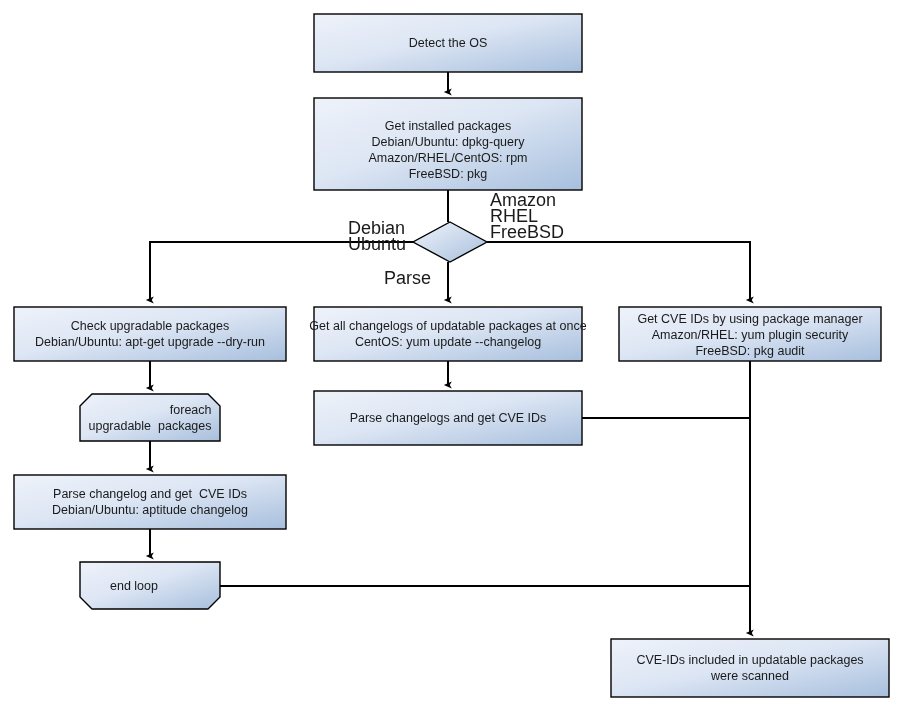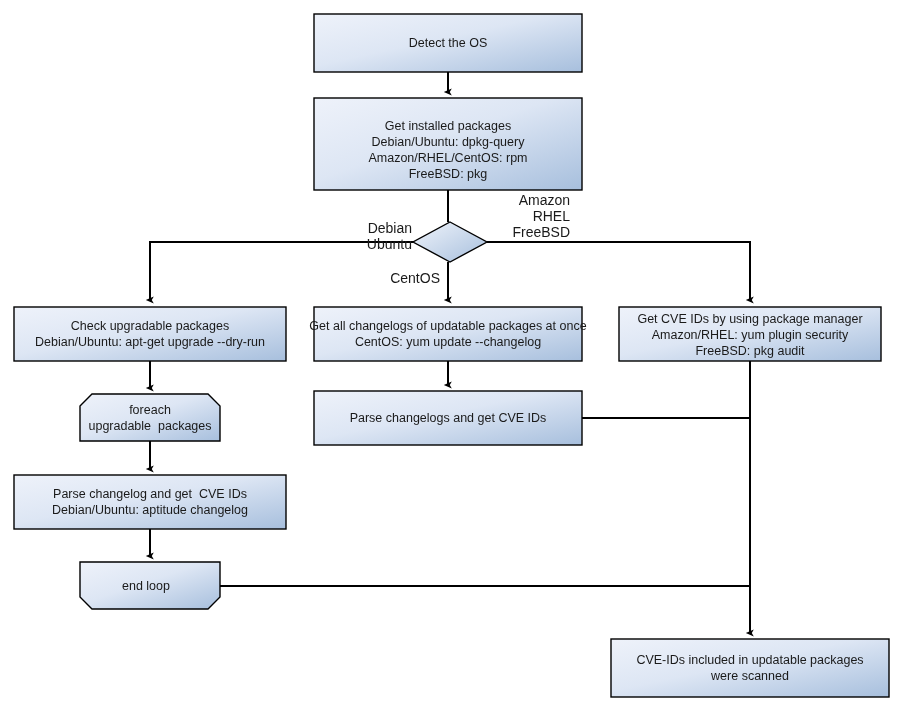--- a/index.html
+++ b/index.html
@@ -33,24 +33,24 @@
     font-family: "Liberation Sans", sans-serif;
     font-size: 12.5px;
     line-height: 16px;
     color: #1a1a1a;
     white-space: pre;
     pointer-events: none;
   }
   .edge-label {
     position: absolute;
     font-family: "Liberation Sans", sans-serif;
-    font-size: 14px;
+    font-size: 18px;
     line-height: 16px;
     color: #1a1a1a;
-    text-align: right;
+    text-align: left;
     white-space: pre;
     pointer-events: none;
   }
 </style>
 </head>
 <body>
 
 <div id="canvas">
 
   <svg id="flow-svg" viewBox="0 0 898 712">
@@ -121,35 +121,35 @@
   <div class="node-label" style="left:14px; top:307px; width:272px; height:54px;">Check upgradable packages
 Debian/Ubuntu: apt-get upgrade --dry-run</div>
 
   <div class="node-label" style="left:308px; top:307px; width:280px; height:54px;">Get all changelogs of updatable packages at once
 CentOS: yum update --changelog</div>
 
   <div class="node-label" style="left:619px; top:316px; width:262px; height:37px;">Get CVE IDs by using package manager
 Amazon/RHEL: yum plugin security
 FreeBSD: pkg audit</div>
 
-  <div class="node-label" style="left:80px; top:394px; width:140px; height:47px;">foreach
+  <div class="node-label" style="left:80px; top:394px; width:140px; height:47px;text-align:right;">foreach
 upgradable  packages</div>
 
   <div class="node-label" style="left:314px; top:391px; width:268px; height:54px;">Parse changelogs and get CVE IDs</div>
 
   <div class="node-label" style="left:14px; top:475px; width:272px; height:54px;border-radius:10px;">Parse changelog and get  CVE IDs
 Debian/Ubuntu: aptitude changelog</div>
 
-  <div class="node-label" style="left:76px; top:562px; width:140px; height:47px;">end loop</div>
+  <div class="node-label" style="left:64px; top:562px; width:140px; height:47px;">end loop</div>
 
   <div class="node-label" style="left:611px; top:639px; width:278px; height:58px;">CVE-IDs included in updatable packages
 were scanned</div>
 
   <div class="edge-label" style="left:348px; top:220px; width:64px;">Debian
 Ubuntu</div>
 
   <div class="edge-label" style="left:490px; top:192px; width:80px;">Amazon
 RHEL
 FreeBSD</div>
 
-  <div class="edge-label" style="left:384px; top:270px; width:56px;">CentOS</div>
+  <div class="edge-label" style="left:384px; top:270px; width:56px;">Parse</div>
 
 </div>
 
 </body></html>

